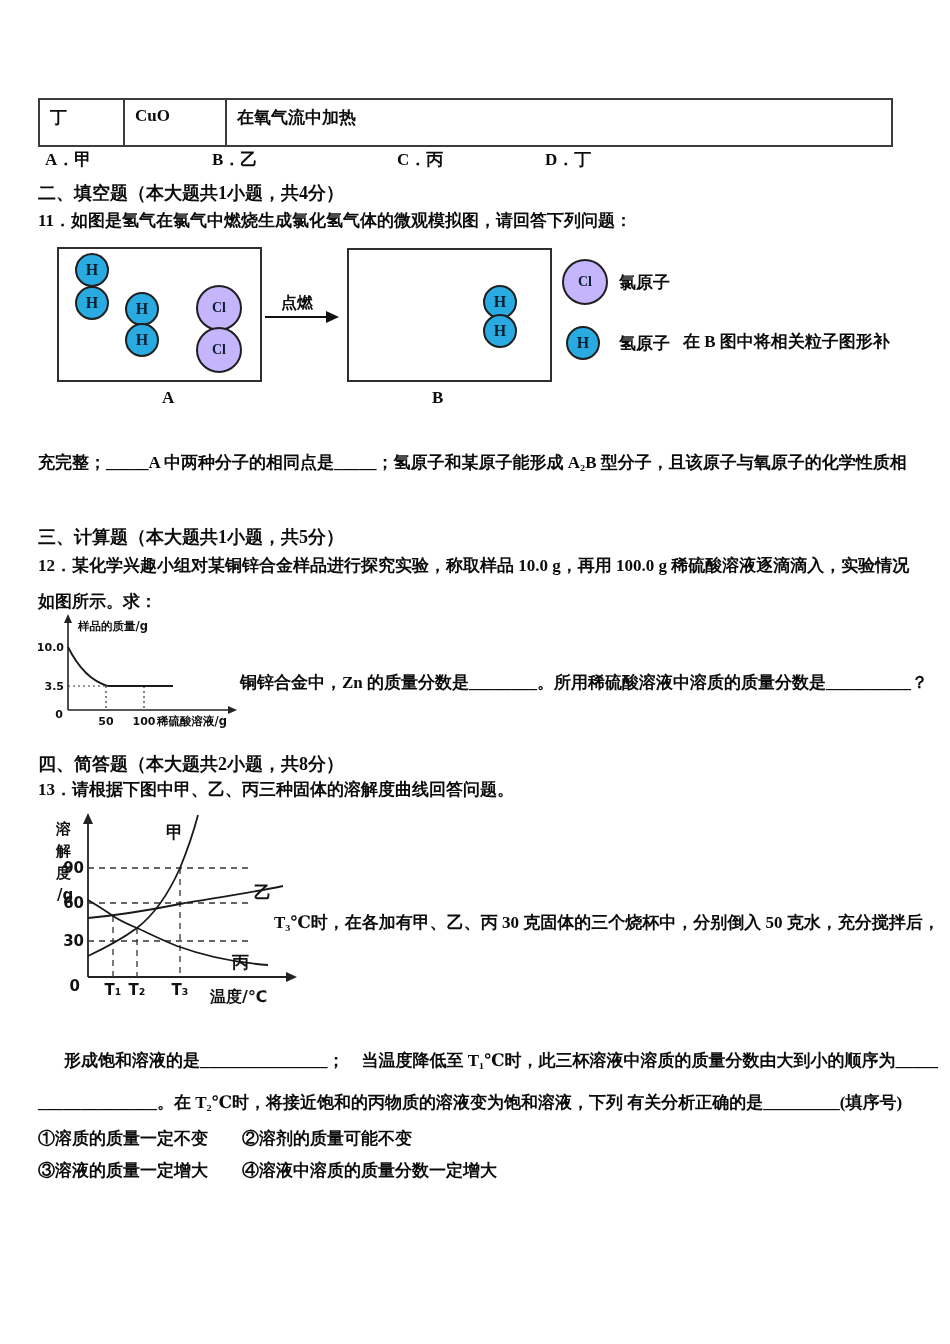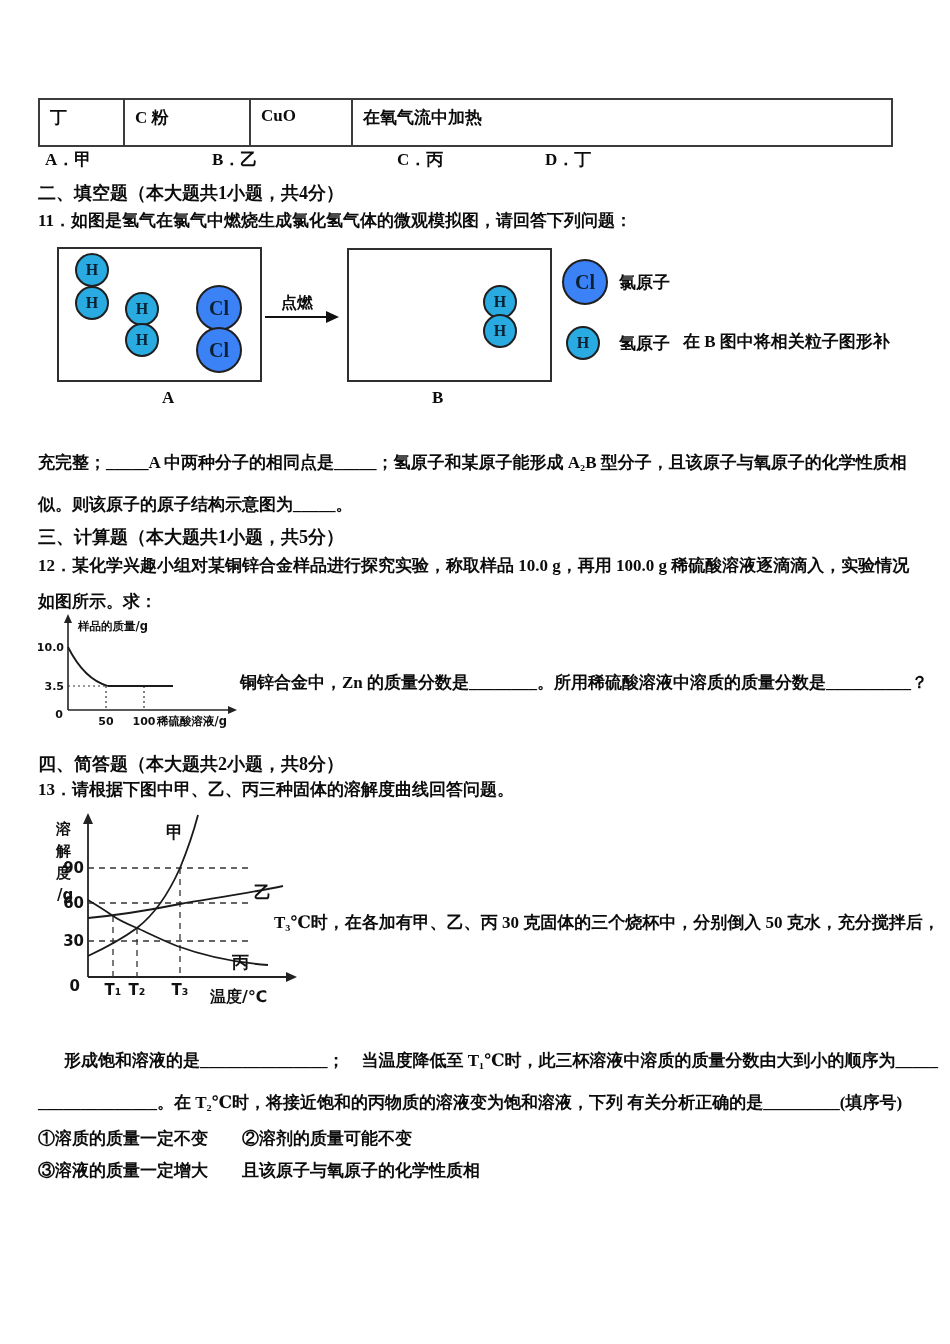--- a/index.html
+++ b/index.html
@@ -13,34 +13,33 @@
   .qtable{position:absolute;left:38px;top:98px;width:855px;height:49px;display:flex;
     border:2px solid #3c3c3c;box-sizing:border-box;background:#fff;}
   .qtable .cell{box-sizing:border-box;border-right:2px solid #3c3c3c;padding:6px 10px 0 10px;
     font-size:17px;overflow:hidden;}
   .qtable .cell:last-child{border-right:none;}
   
   .mbox{position:absolute;border:2px solid #2e2e2e;background:#fff;box-sizing:border-box;}
   .atom{position:absolute;border-radius:50%;border:2px solid #1f1f1f;box-sizing:border-box;
     display:flex;align-items:center;justify-content:center;color:#0b2030;}
   .atom.h{width:34px;height:34px;background:#29abe2;font-size:16px;}
-  .atom.cl{width:46px;height:46px;background:#3b82f6;font-size:20px;}
+  .atom.cl{width:46px;height:46px;background:#c4b5fd;font-size:14px;}
   .arrow-line{position:absolute;background:#111;height:2px;}
   .arrow-head{position:absolute;width:0;height:0;border-top:6px solid transparent;
     border-bottom:6px solid transparent;border-left:13px solid #111;}
   svg text{font-family:"DejaVu Sans","Liberation Sans",sans-serif;fill:#111;}
 </style>
 </head>
 <body>
 
 <div id="page">
 
   <div class="qtable">
     <div class="cell" style="width:85px;">丁</div>
-    <div class="cell" style="width:126px;">C 粉</div>
     <div class="cell" style="width:102px;">CuO</div>
     <div class="cell" style="flex:1;">在氧气流中加热</div>
   </div>
 
   <div class="t" style="left:45px;top:150px;">A．甲</div>
   <div class="t" style="left:212px;top:150px;">B．乙</div>
   <div class="t" style="left:397px;top:150px;">C．丙</div>
   <div class="t" style="left:545px;top:150px;">D．丁</div>
 
   <div class="t heading" style="left:38px;top:183px;">二、填空题（本大题共1小题，共4分）</div>
@@ -66,21 +65,20 @@
   <div class="t" style="left:162px;top:388px;">A</div>
   <div class="t" style="left:432px;top:388px;">B</div>
 
   <div class="atom cl" style="left:562px;top:259px;">Cl</div>
   <div class="t" style="left:619px;top:273px;">氯原子</div>
   <div class="atom h" style="left:566px;top:326px;">H</div>
   <div class="t" style="left:619px;top:334px;">氢原子</div>
   <div class="t" style="left:683px;top:332px;">在 B 图中将相关粒子图形补</div>
 
   <div class="t" style="left:38px;top:453px;">充完整；_____A 中两种分子的相同点是_____；氢原子和某原子能形成 A₂B 型分子，且该原子与氧原子的化学性质相</div>
-  <div class="t" style="left:38px;top:495px;">似。则该原子的原子结构示意图为_____。</div>
 
   <div class="t heading" style="left:38px;top:527px;">三、计算题（本大题共1小题，共5分）</div>
   <div class="t" style="left:38px;top:556px;">12．某化学兴趣小组对某铜锌合金样品进行探究实验，称取样品 10.0 g，再用 100.0 g 稀硫酸溶液逐滴滴入，实验情况</div>
   <div class="t" style="left:38px;top:592px;">如图所示。求：</div>
 
   <svg style="position:absolute;left:30px;top:612px;" width="215" height="128" viewBox="0 0 215 128">
     <g stroke="#222" stroke-width="1.6" fill="none">
       <line x1="38" y1="6" x2="38" y2="98"></line>
       <line x1="38" y1="98" x2="203" y2="98"></line>
     </g>
@@ -141,16 +139,16 @@
     <text x="126" y="28" font-size="17">甲</text>
     <text x="214" y="88" font-size="17">乙</text>
     <text x="192" y="158" font-size="17">丙</text>
   </svg>
 
   <div class="t" style="left:274px;top:913px;">T₃℃时，在各加有甲、乙、丙 30 克固体的三个烧杯中，分别倒入 50 克水，充分搅拌后，</div>
 
   <div class="t" style="left:38px;top:1051px;margin-left:26px;">形成饱和溶液的是_______________；　当温度降低至 T₁℃时，此三杯溶液中溶质的质量分数由大到小的顺序为_____</div>
   <div class="t" style="left:38px;top:1093px;">______________。在 T₂℃时，将接近饱和的丙物质的溶液变为饱和溶液，下列 有关分析正确的是_________(填序号)</div>
   <div class="t" style="left:38px;top:1129px;">①溶质的质量一定不变　　②溶剂的质量可能不变</div>
-  <div class="t" style="left:38px;top:1161px;">③溶液的质量一定增大　　且该原子与氧原子的化学性质相</div>
+  <div class="t" style="left:38px;top:1161px;">③溶液的质量一定增大　　④溶液中溶质的质量分数一定增大</div>
 
 
 </div>
 
 </body></html>

